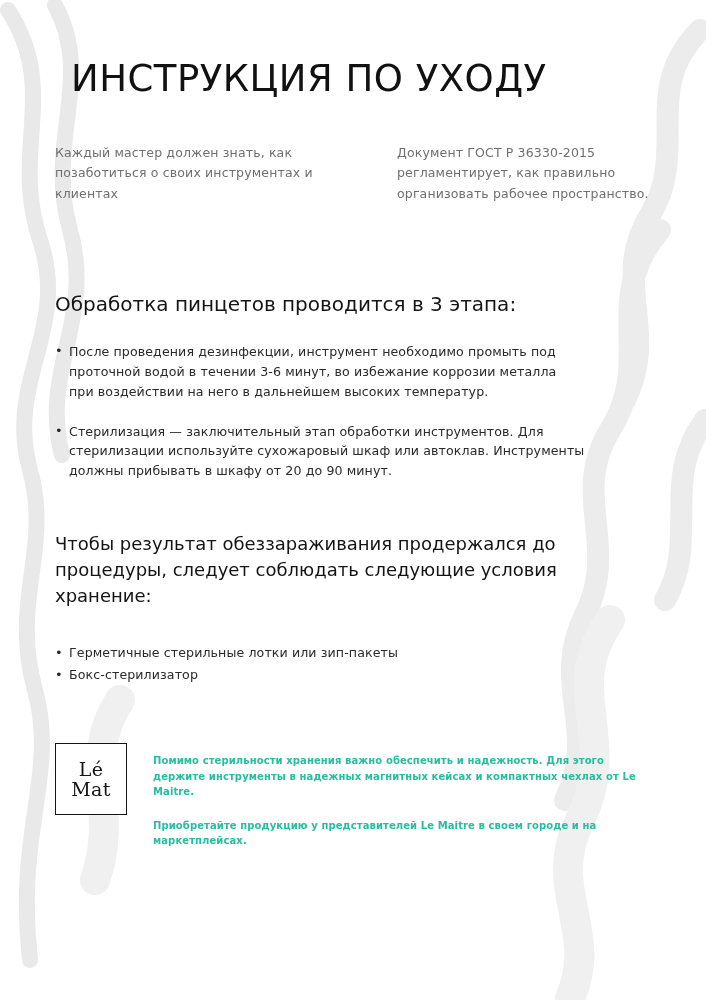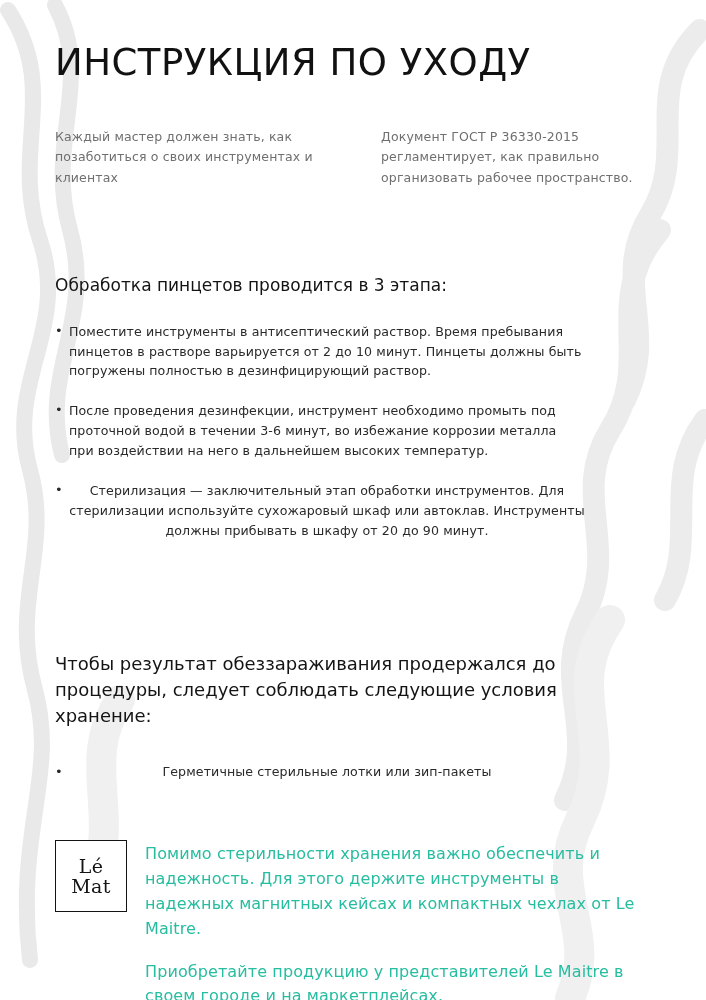--- a/index.html
+++ b/index.html
@@ -38,71 +38,71 @@
     padding: 40px 30px 0 55px;
   }
 
   
   .title {
     font-size: 37px;
     line-height: 1.22;
     font-weight: 400;
     letter-spacing: 0.5px;
     color: #111111;
-    margin: 0;
+    margin: 16px;
     max-width: 600px;
   }
   .title .line {
     display: block;
   }
 
   
   .intro {
     display: flex;
-    gap: 46px;
+    gap: 62px;
     margin-top: 42px;
   }
   .intro-col {
     flex: 0 0 280px;
     font-size: 12.5px;
     line-height: 1.62;
     color: #6f6f6f;
     letter-spacing: 0.15px;
   }
   .intro-col p { margin: 0; }
 
   
   .section-heading {
-    font-size: 17px;
+    font-size: 20px;
     line-height: 1.4;
     color: #141414;
     font-weight: 400;
     margin: 0;
     max-width: 570px;
   }
   .sec1 { margin-top: 86px; }
-  .sec2 { margin-top: 110px; font-size: 18px; line-height: 1.45;}
+  .sec2 { margin-top: 50px; font-size: 18px; line-height: 1.45;}
 
   
   ul.bullets {
     list-style: none;
     margin: 24px 0 0 0;
     padding: 0;
     max-width: 530px;
   }
   ul.bullets li {
     position: relative;
     padding-left: 14px;
     font-size: 12.6px;
     line-height: 1.58;
     color: #2a2a2a;
     margin-bottom: 20px;
     letter-spacing: 0.1px;
   }
-  ul.bullets li:last-child { margin-bottom: 0; text-align: center; }
+  ul.bullets li:last-child { margin-bottom: 0; }
   ul.bullets li::before {
     content: "•";
     position: absolute;
     left: 0;
     top: -1px;
     color: #2a2a2a;
     font-size: 13px;
   }
 
   ul.bullets.tight {
@@ -138,25 +138,26 @@
     font-size: 19px;
     line-height: 1.08;
     color: #141414;
     letter-spacing: 0.3px;
   }
   .footer-text {
     padding-top: 2px;
     max-width: 500px;
   }
   .footer-text p {
-    margin: 0;
-    font-size: 16px;
+    margin: 8px;
+    font-size: 10px;
     line-height: 1.55;
     color: #27bda0;
     letter-spacing: 0.1px;
+    font-weight: bold;
   }
   .footer-text p.second {
     margin-top: 18px;
   }
 </style>
 </head>
 <body>
 
 <div class="bg-layer">
   <svg viewBox="0 0 706 1000" xmlns="http://www.w3.org/2000/svg" aria-hidden="true">
@@ -187,29 +188,29 @@
       <p>Каждый мастер должен знать, как позаботиться о своих инструментах и клиентах</p>
     </div>
     <div class="intro-col">
       <p>Документ ГОСТ Р 36330-2015 регламентирует, как правильно организовать рабочее пространство.</p>
     </div>
   </div>
 
   <h2 class="section-heading sec1">Обработка пинцетов проводится в 3 этапа:</h2>
 
   <ul class="bullets">
-    <li>Поместите инструменты в антисептический раствор. Время пребывания пинцетов в растворе варьируется от 2 до 10 минут. Пинцеты должны быть погружены полностью в дезинфицирующий раствор.</li>
     <li>После проведения дезинфекции, инструмент необходимо промыть под проточной водой в течении 3-6 минут, во избежание коррозии металла при воздействии на него в дальнейшем высоких температур.</li>
     <li>Стерилизация — заключительный этап обработки инструментов. Для стерилизации используйте сухожаровый шкаф или автоклав. Инструменты должны прибывать в шкафу от 20 до 90 минут.</li>
   </ul>
 
   <h2 class="section-heading sec2">Чтобы результат обеззараживания продержался до процедуры, следует соблюдать следующие условия хранение:</h2>
 
   <ul class="bullets tight">
     <li>Герметичные стерильные лотки или зип-пакеты</li>
+    <li>Бокс-стерилизатор</li>
   </ul>
 
   <div class="footer">
     <div class="logo">
       <span>Lé</span>
       <span>Mat</span>
     </div>
     <div class="footer-text">
       <p>Помимо стерильности хранения важно обеспечить и надежность. Для этого держите инструменты в надежных магнитных кейсах и компактных чехлах от Le Maitre.</p>
       <p class="second">Приобретайте продукцию у представителей Le Maitre в своем городе и на маркетплейсах.</p>

